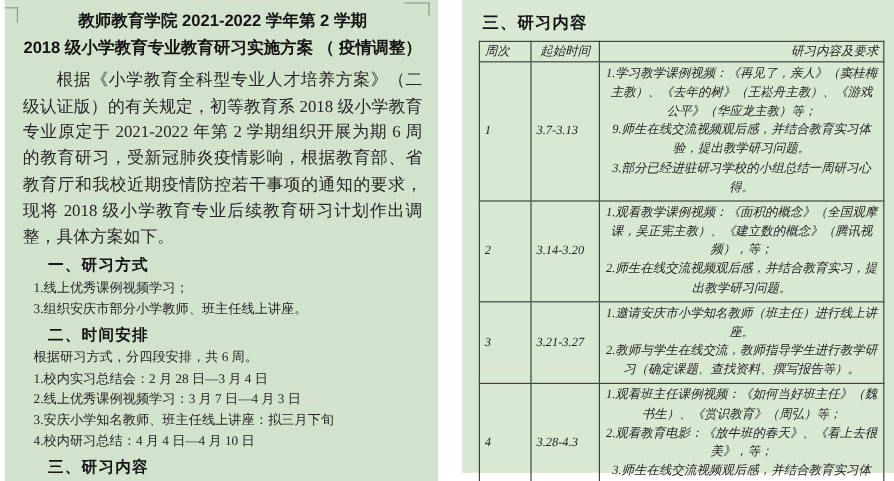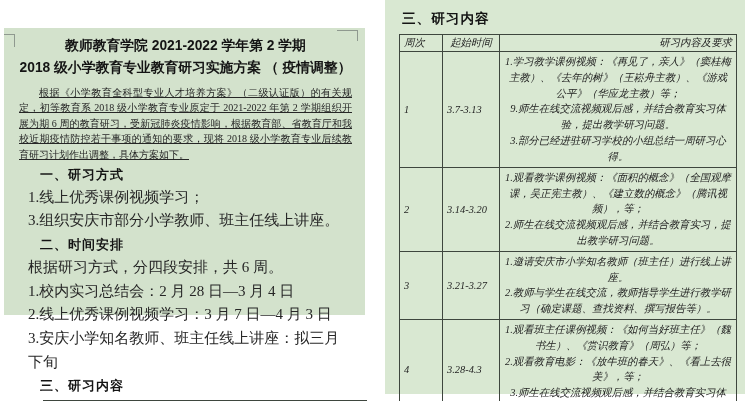--- a/index.html
+++ b/index.html
@@ -9,43 +9,42 @@
     --text:#262626;
   }
   html,body{margin:0;padding:0;}
   body{
     width:745px;height:401px;position:relative;overflow:hidden;
     background:#ffffff;color:var(--text);
     font-family:"Liberation Serif","DejaVu Serif",serif;
   }
   .page{position:absolute;top:0;box-sizing:border-box;}
   #page-left{
-    left:4px;width:361px;height:287px;background:var(--page-left-bg);
+    left:4px;width:361px;height:401px;background:var(--page-left-bg);
     padding:7px 13px 0 15px;
-    margin-top:28px;
   }
   #page-right{
     left:385px;width:360px;height:394px;background:var(--page-right-bg);
     padding:8px 8px 0 14px;
   }
   .crop-mark{position:absolute;background:#8f998f;}
   .title{
     text-align:center;font-weight:bold;font-size:13.8px;line-height:1.62;
     font-family:"Liberation Sans","DejaVu Sans",sans-serif;color:#141414;
   }
   .para{
-    margin:5px 0 3px 0;font-size:10px;line-height:1.56;
-    text-align:justify;text-indent:2em;text-decoration:underline;
+    margin:5px 0 3px 0;font-size:14px;line-height:1.56;
+    text-align:justify;text-indent:2em;
   }
   .sec-heading{
     font-weight:bold;font-size:13px;color:#141414;
     font-family:"Liberation Sans","DejaVu Sans",sans-serif;
     margin:3px 0 2px 21px;letter-spacing:1px;
   }
-  .item{font-size:15px;line-height:1.58;margin-left:9px;font-family:Liberation Serif, serif;}
+  .item{font-size:11px;line-height:1.58;margin-left:9px;font-family:Liberation Serif, serif;}
   .rtable{
     border-collapse:collapse;background:transparent;
     font-style:italic;font-size:10.4px;color:#1f1f1f;
   }
   .rtable td,.rtable th{
     border:1px solid var(--border);padding:1px 4px;vertical-align:middle;
     font-weight:normal;
   }
   .rtable .col-week{width:34px;text-align:left;}
   .rtable .col-time{width:48px;}
@@ -76,20 +75,21 @@
 
   <div class="sec-heading">一、研习方式</div>
   <div class="item">1.线上优秀课例视频学习；</div>
   <div class="item">3.组织安庆市部分小学教师、班主任线上讲座。</div>
 
   <div class="sec-heading">二、时间安排</div>
   <div class="item">根据研习方式，分四段安排，共 6 周。</div>
   <div class="item">1.校内实习总结会：2 月 28 日—3 月 4 日</div>
   <div class="item">2.线上优秀课例视频学习：3 月 7 日—4 月 3 日</div>
   <div class="item">3.安庆小学知名教师、班主任线上讲座：拟三月下旬</div>
+  <div class="item">4.校内研习总结：4 月 4 日—4 月 10 日</div>
 
   <div class="sec-heading">三、研习内容</div>
 
   <table class="rtable left-table">
     <tbody>
         <tr>
       <th class="col-week">周次</th>
       <th class="col-time">起始时间</th>
       <th class="col-content">研习内容及要求</th>
     </tr>

